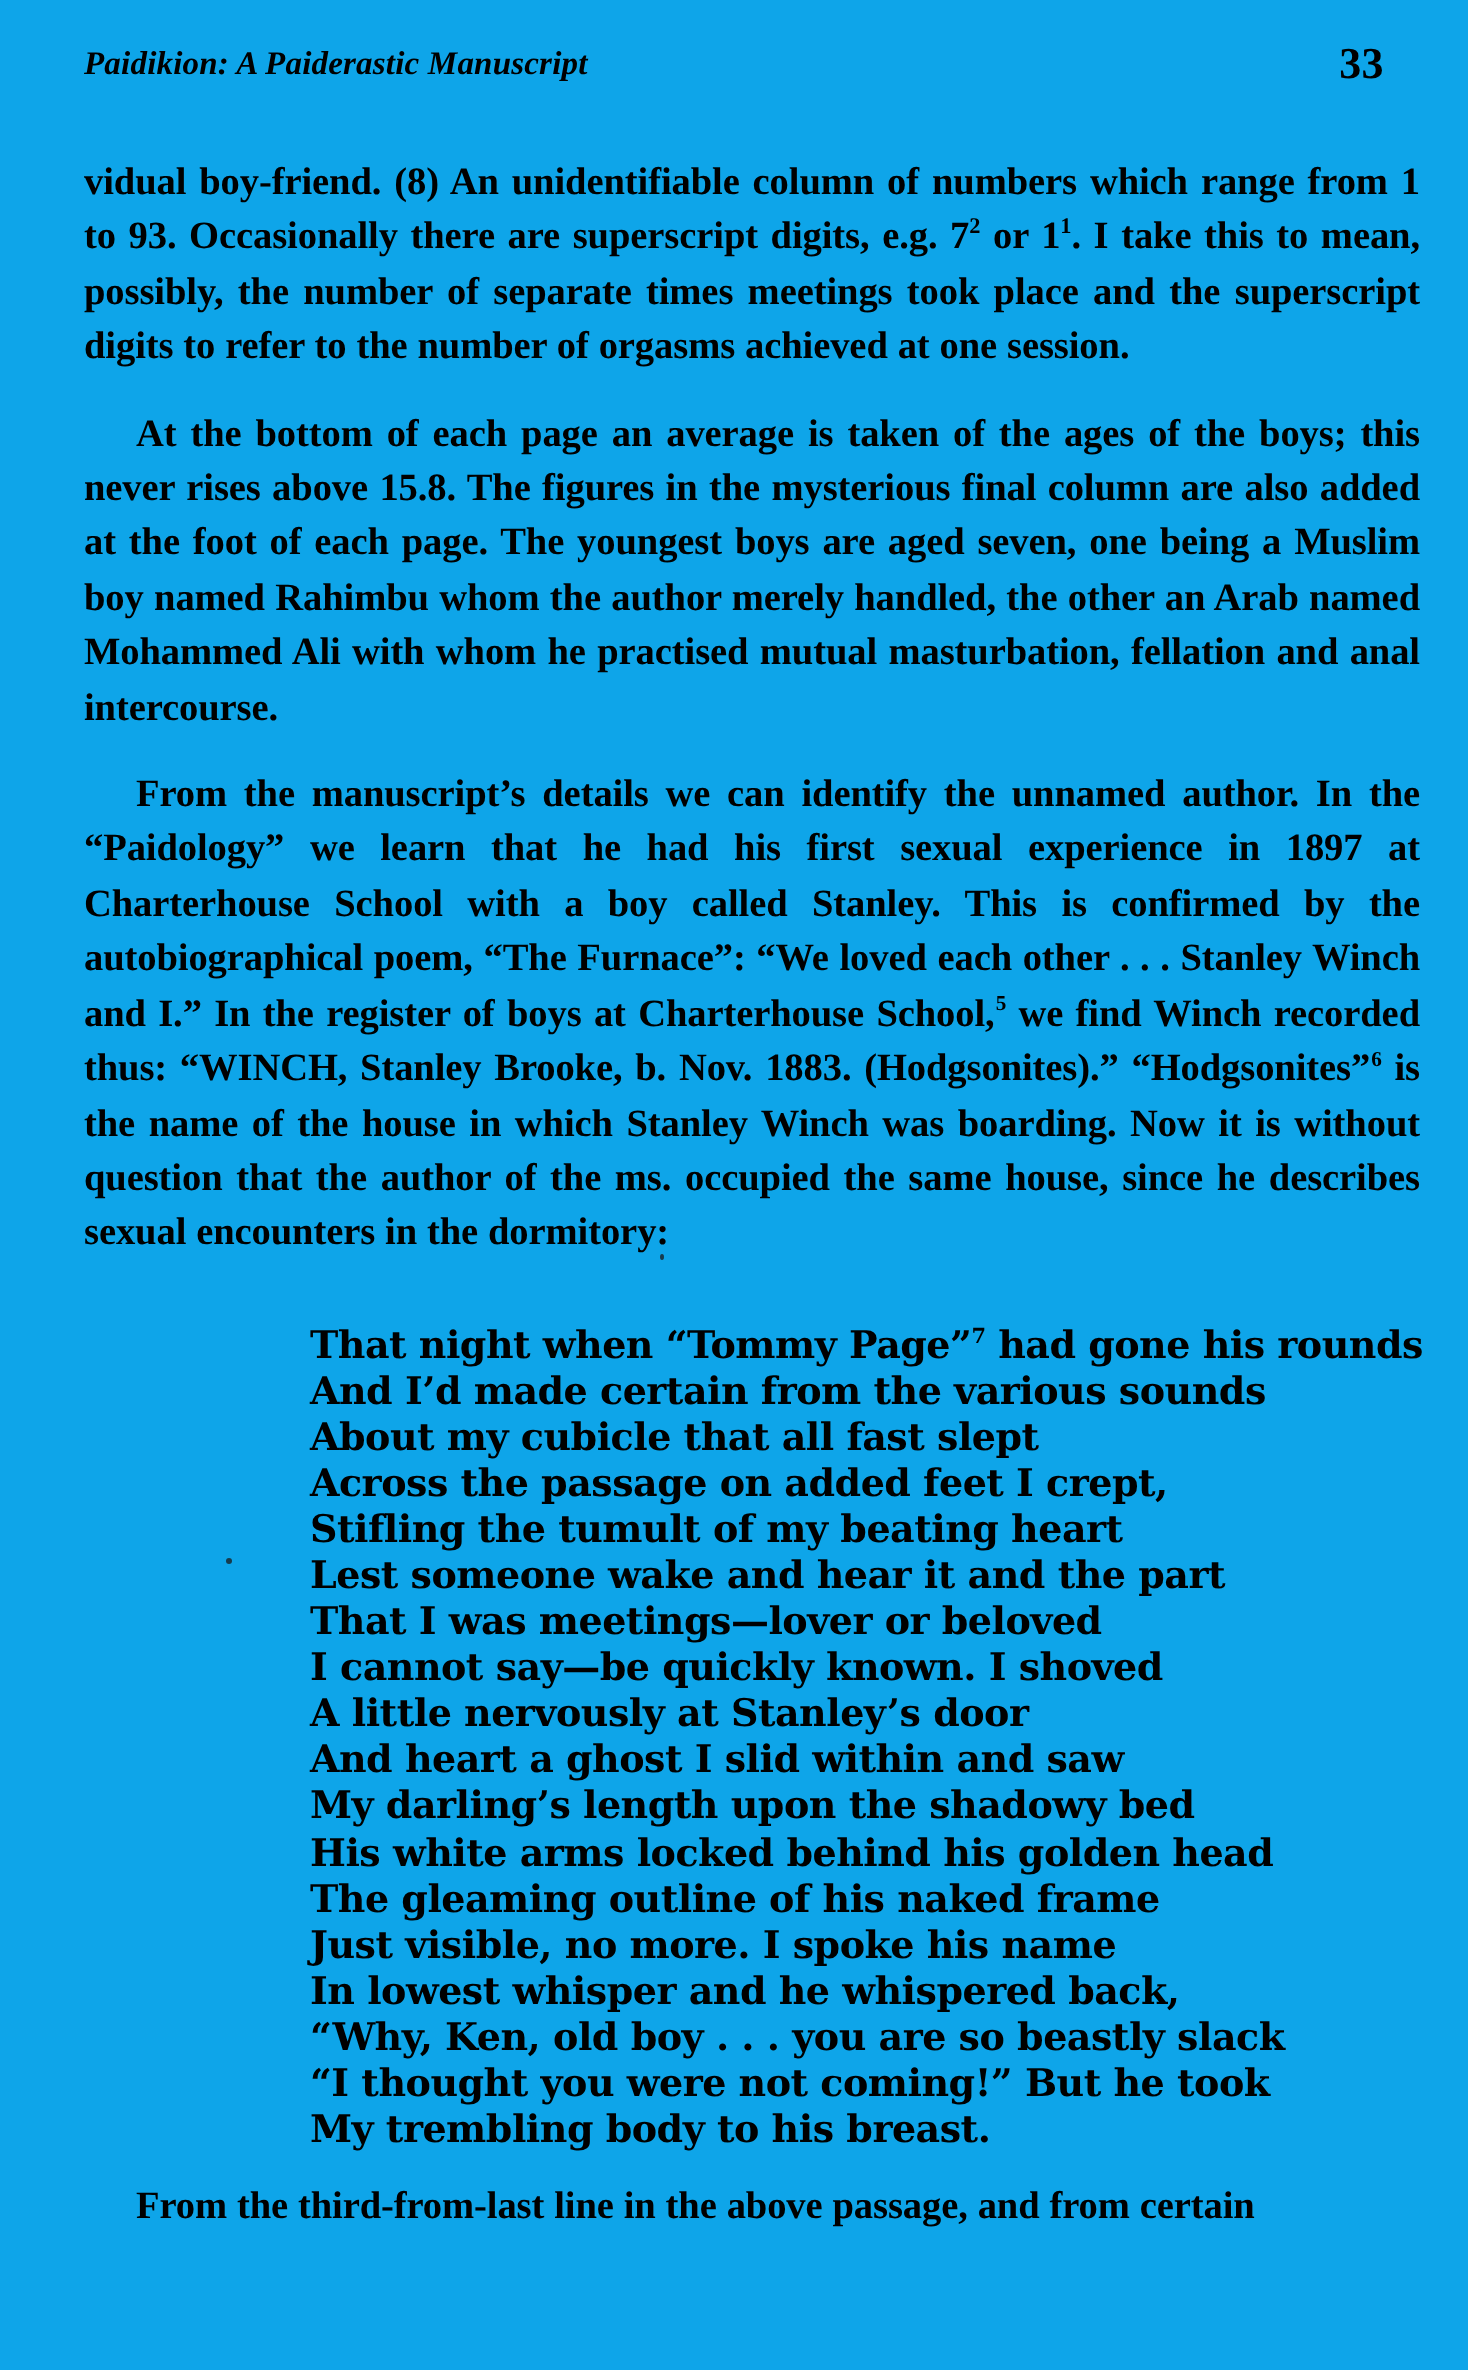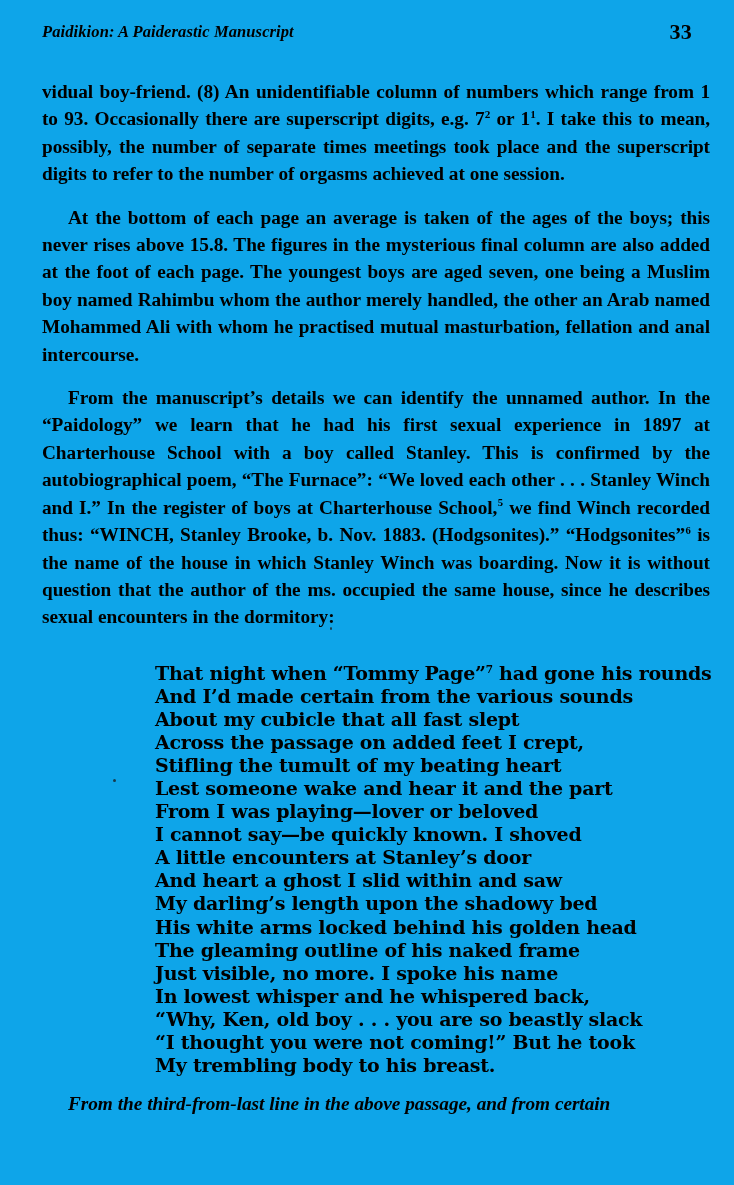--- a/index.html
+++ b/index.html
@@ -104,21 +104,20 @@
 
   
   .closing {
     position: absolute;
     left: 42px;
     top: 1090px;
     width: 668px;
   }
   .closing .para {
     text-indent: 26px;
-    font-style: italic;
   }
 
   
   .speck {
     position: absolute;
     background: #1a1a1a;
     border-radius: 50%;
     opacity: 0.75;
   }
 </style>
@@ -138,23 +137,23 @@
     <p class="para indent" id="para-3">From the manuscript’s details we can identify the unnamed author. In the “Paidology” we learn that he had his first sexual experience in 1897 at Charterhouse School with a boy called Stanley. This is confirmed by the autobiographical poem, “The Furnace”: “We loved each other . . . Stanley Winch and I.” In the register of boys at Charterhouse School,<sup class="fn">5</sup> we find Winch recorded thus: “WINCH, Stanley Brooke, b. Nov. 1883. (Hodgsonites).” “Hodgsonites”<sup class="fn">6</sup> is the name of the house in which Stanley Winch was boarding. Now it is without question that the author of the ms. occupied the same house, since he describes sexual encounters in the dormitory:</p>
   </div>
 
   <div class="verse" id="verse-block">
       <div class="verse-line">That night when “Tommy Page”<sup>7</sup> had gone his rounds</div>
       <div class="verse-line">And I’d made certain from the various sounds</div>
       <div class="verse-line">About my cubicle that all fast slept</div>
       <div class="verse-line">Across the passage on added feet I crept,</div>
       <div class="verse-line">Stifling the tumult of my beating heart</div>
       <div class="verse-line">Lest someone wake and hear it and the part</div>
-      <div class="verse-line">From I was playing—lover or beloved</div>
+      <div class="verse-line">That I was meetings—lover or beloved</div>
       <div class="verse-line">I cannot say—be quickly known. I shoved</div>
-      <div class="verse-line">A little encounters at Stanley’s door</div>
+      <div class="verse-line">A little nervously at Stanley’s door</div>
       <div class="verse-line">And heart a ghost I slid within and saw</div>
       <div class="verse-line">My darling’s length upon the shadowy bed</div>
       <div class="verse-line">His white arms locked behind his golden head</div>
       <div class="verse-line">The gleaming outline of his naked frame</div>
       <div class="verse-line">Just visible, no more. I spoke his name</div>
       <div class="verse-line">In lowest whisper and he whispered back,</div>
       <div class="verse-line">“Why, Ken, old boy . . . you are so beastly slack</div>
       <div class="verse-line">“I thought you were not coming!” But he took</div>
       <div class="verse-line">My trembling body to his breast.</div>
     </div>

